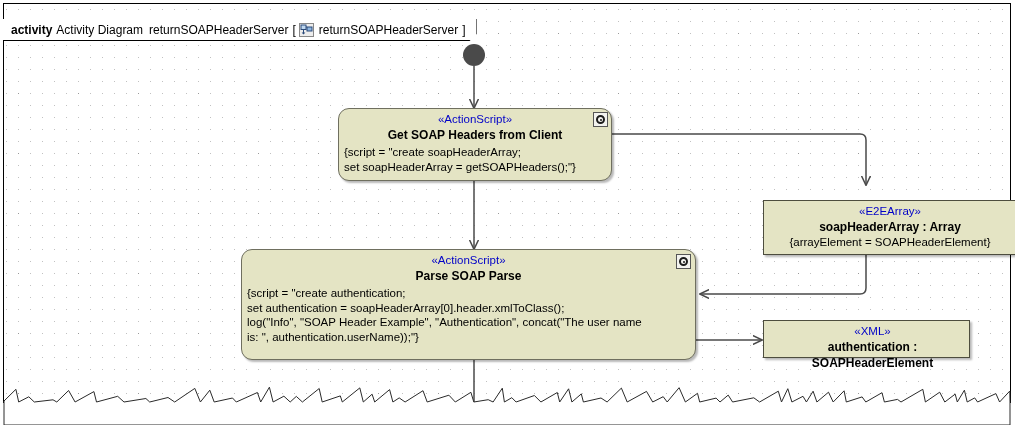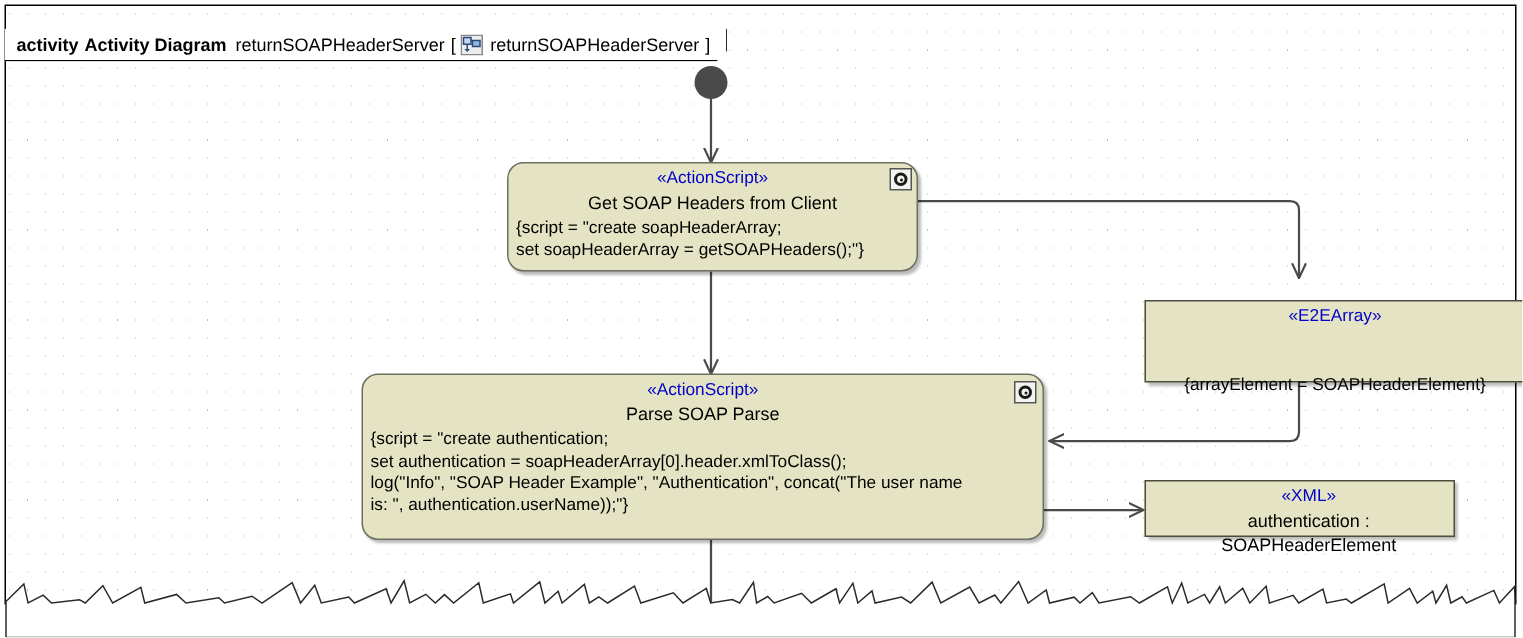--- a/index.html
+++ b/index.html
@@ -45,21 +45,21 @@
     box-sizing: border-box;
     font-size: 12px;
     color: #000;
     white-space: nowrap;
     z-index: 6;
     
     clip-path: polygon(0 0, 100% 0, 100% calc(100% - 7px), calc(100% - 7px) 100%, 0 100%);
     margin-top: 16px;
   }
   .hdr-kind { font-weight: bold; letter-spacing: 0px; }
-  .hdr-type { font-weight: bold; margin-left: 4px; }
+  .hdr-type { font-weight: normal; margin-left: 4px; }
   .hdr-name { margin-left: 6px; }
   .hdr-brk  { margin-left: 4px; }
   .hdr-icon {
     display: inline-block;
     width: 15px; height: 14px;
     margin: 0 3px 0 3px;
     position: relative;
     vertical-align: middle;
     flex: 0 0 auto;
   }
@@ -84,40 +84,39 @@
   }
   .stereotype {
     text-align: center;
     color: #0000C8;
     font-size: 11.5px;
     line-height: 14px;
     padding-top: 3px;
   }
   .node-title {
     text-align: center;
-    font-weight: normal;
+    font-weight: bold;
     font-size: 12px;
     line-height: 16px;
     color: #000;
     padding-top: 1px;
   }
   .node-body {
     font-size: 11.5px;
     line-height: 14.5px;
     color: #000;
     padding: 2px 5px 3px 5px;
     white-space: pre-wrap;
   }
   .obj-prop {
     text-align: center;
     font-size: 11.5px;
     line-height: 15px;
     color: #000;
     padding: 0 4px 2px 4px;
-    margin-top: 32px;
   }
 
   
   .badge {
     position: absolute;
     width: 15px; height: 15px;
     background: #f2f2ee;
     border: 1px solid #555;
     box-sizing: border-box;
   }
@@ -217,20 +216,21 @@
     <div class="node-title">Parse SOAP Parse</div>
     <div class="node-body">{script = "create authentication;
 set authentication = soapHeaderArray[0].header.xmlToClass();
 log("Info", "SOAP Header Example", "Authentication", concat("The user name
 is: ", authentication.userName));"}</div>
     <div class="badge" style="right:4px; top:4px;"></div>
   </div>
 
   <div class="node node-object" style="left:763px; top:200px; width:254px; height:55px;">
     <div class="stereotype">«E2EArray»</div>
+    <div class="node-title">soapHeaderArray : Array</div>
     <div class="obj-prop">{arrayElement = SOAPHeaderElement}</div>
   </div>
 
   <div class="node node-object" style="left:763px; top:320px; width:207px; height:38px;padding-left:12px;">
     <div class="stereotype">«XML»</div>
     <div class="node-title">authentication : SOAPHeaderElement</div>
   </div>
 
   <svg id="torn" width="1015" height="425">
     <path id="tornpath" fill="#ffffff" stroke="#2a2a2a" stroke-width="1" d="M 4 425 L 4 401 L 15.9 389.3 L 18.7 402.0 L 28.8 396.8 L 34.3 402.0 L 53.0 399.8 L 56.8 402.0 L 68.6 390.5 L 75.1 402.0 L 93.9 391.6 L 96.5 402.0 L 117.7 396.3 L 124.0 402.0 L 145.9 398.5 L 149.7 402.0 L 168.0 397.5 L 174.7 402.0 L 194.8 388.4 L 200.4 402.0 L 209.8 390.2 L 214.2 402.0 L 232.5 398.0 L 236.3 402.0 L 257.4 392.5 L 260.7 402.0 L 269.4 387.2 L 273.1 402.0 L 283.9 396.2 L 290.2 402.0 L 296.3 396.4 L 302.4 402.0 L 319.2 388.5 L 322.2 402.0 L 340.3 395.9 L 342.3 402.0 L 359.8 387.9 L 363.3 402.0 L 372.1 394.2 L 374.7 402.0 L 389.6 389.6 L 392.9 402.0 L 399.2 397.9 L 405.1 402.0 L 423.0 390.7 L 427.2 402.0 L 448.9 395.2 L 455.3 402.0 L 470.9 392.3 L 473.8 402.0 L 488.2 399.7 L 493.1 402.0 L 502.3 388.2 L 504.4 402.0 L 511.8 397.7 L 516.1 402.0 L 534.4 395.5 L 540.9 402.0 L 557.3 392.5 L 559.7 402.0 L 568.6 388.8 L 571.9 402.0 L 581.3 393.9 L 583.4 402.0 L 601.0 398.0 L 607.1 402.0 L 621.4 388.1 L 627.2 402.0 L 646.5 391.4 L 652.7 402.0 L 663.2 396.7 L 667.2 402.0 L 679.1 387.7 L 685.4 402.0 L 697.5 393.3 L 699.7 402.0 L 716.1 398.1 L 720.0 402.0 L 728.2 395.1 L 732.6 402.0 L 753.8 397.8 L 759.6 402.0 L 778.3 391.2 L 781.5 402.0 L 787.8 388.7 L 791.9 402.0 L 803.0 396.3 L 806.4 402.0 L 813.1 391.2 L 816.9 402.0 L 828.5 392.2 L 833.2 402.0 L 844.1 390.8 L 846.3 402.0 L 862.1 396.9 L 865.8 402.0 L 882.0 392.7 L 884.4 402.0 L 897.5 399.4 L 901.0 402.0 L 922.8 389.3 L 925.4 402.0 L 939.7 392.2 L 944.8 402.0 L 955.2 394.1 L 957.3 402.0 L 964.4 390.2 L 967.2 402.0 L 974.7 397.9 L 977.6 402.0 L 995.9 393.6 L 999.6 402.0 L 1009.8 391.0 L 1010.0 402.0 L 1010 425 Z"></path>

